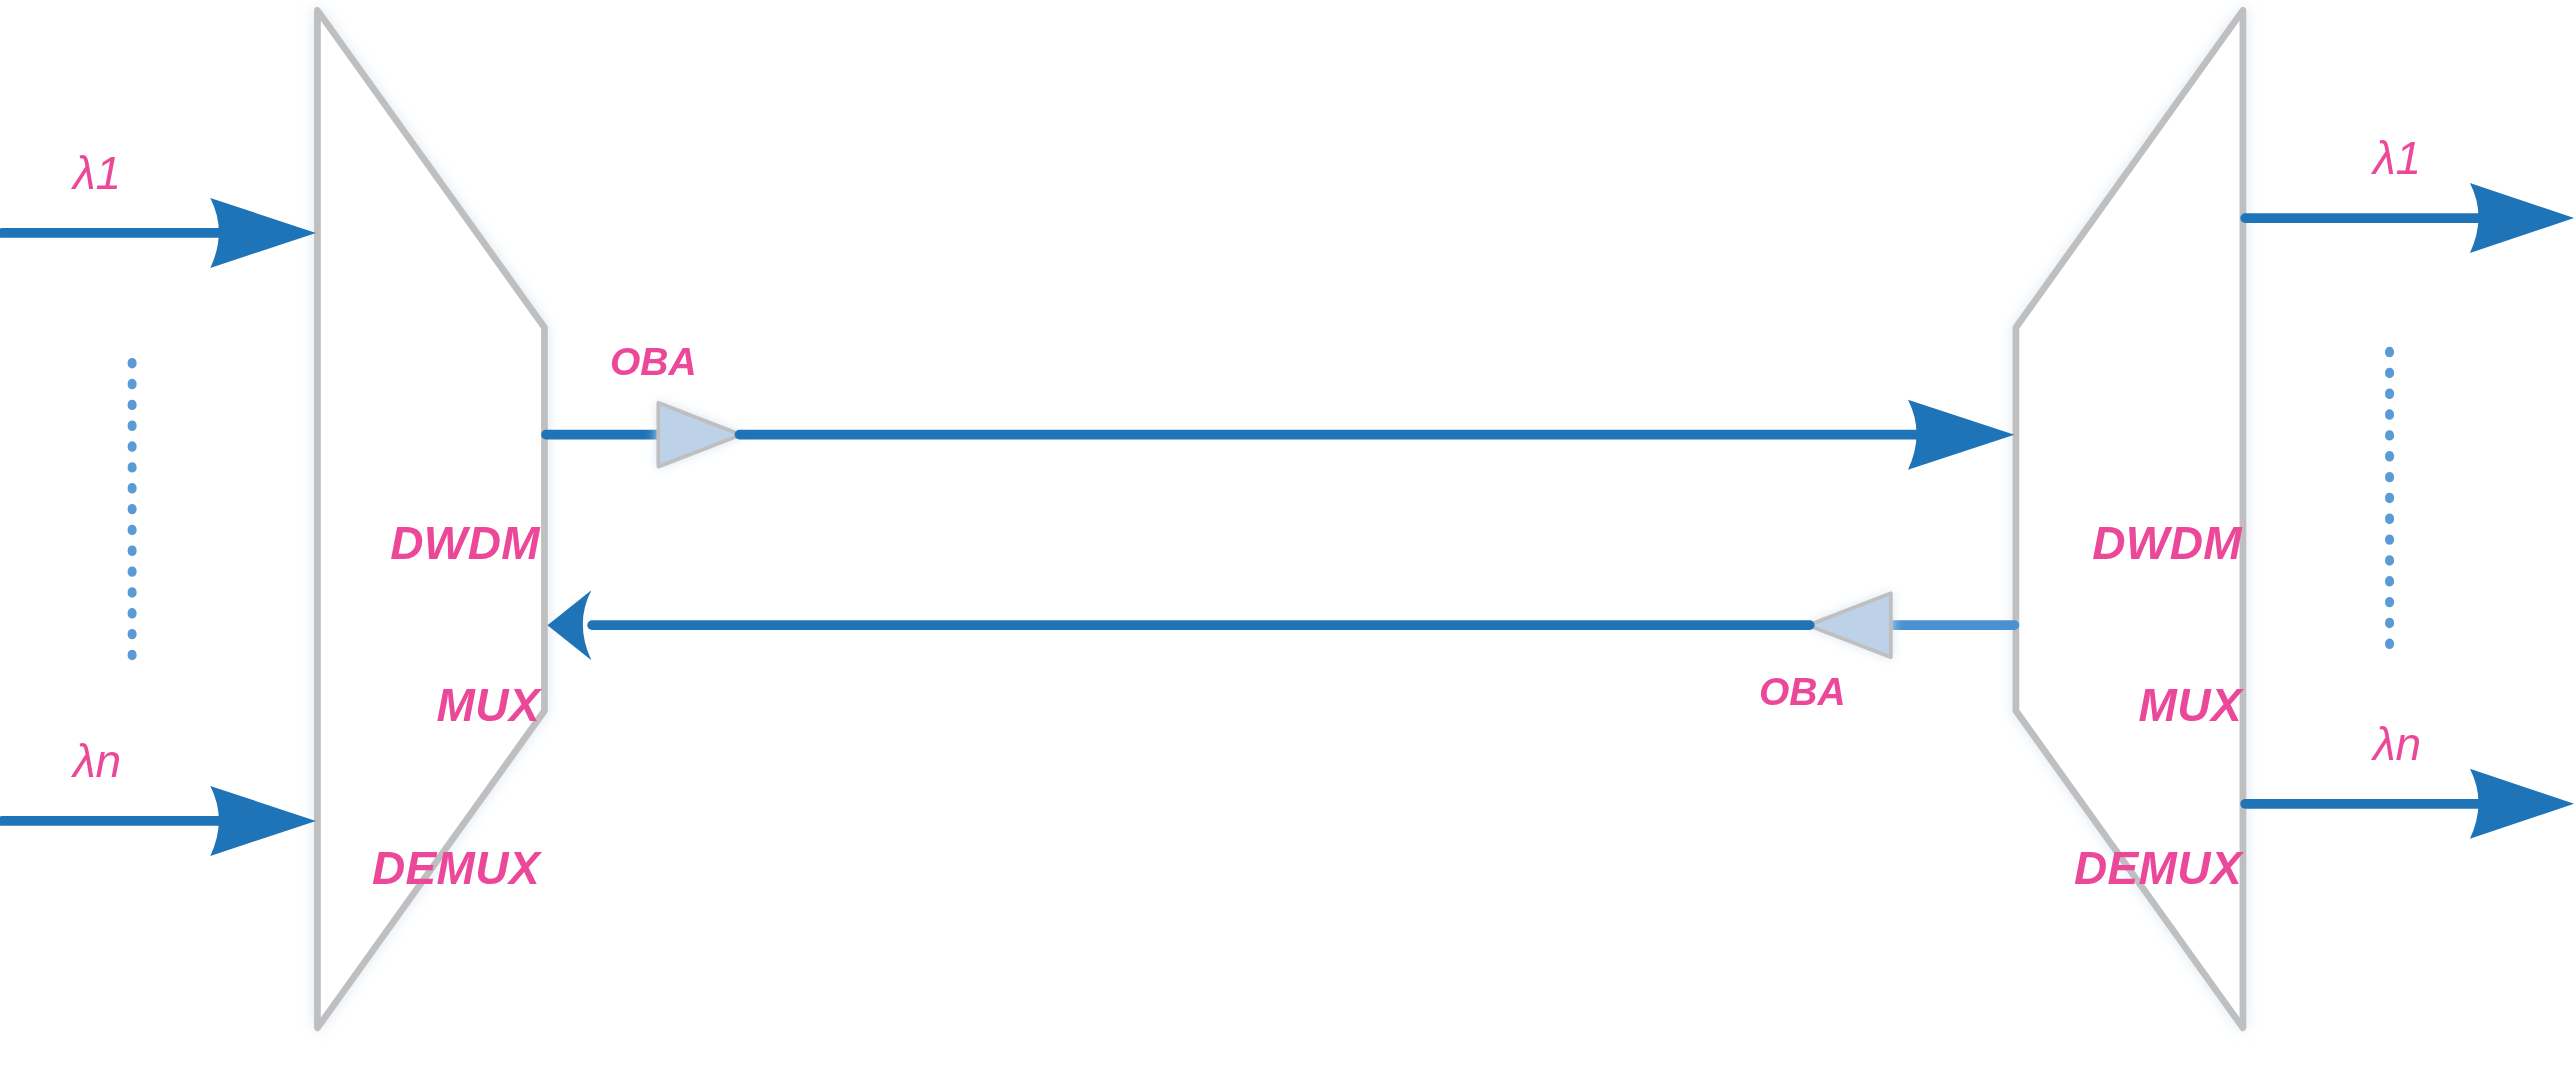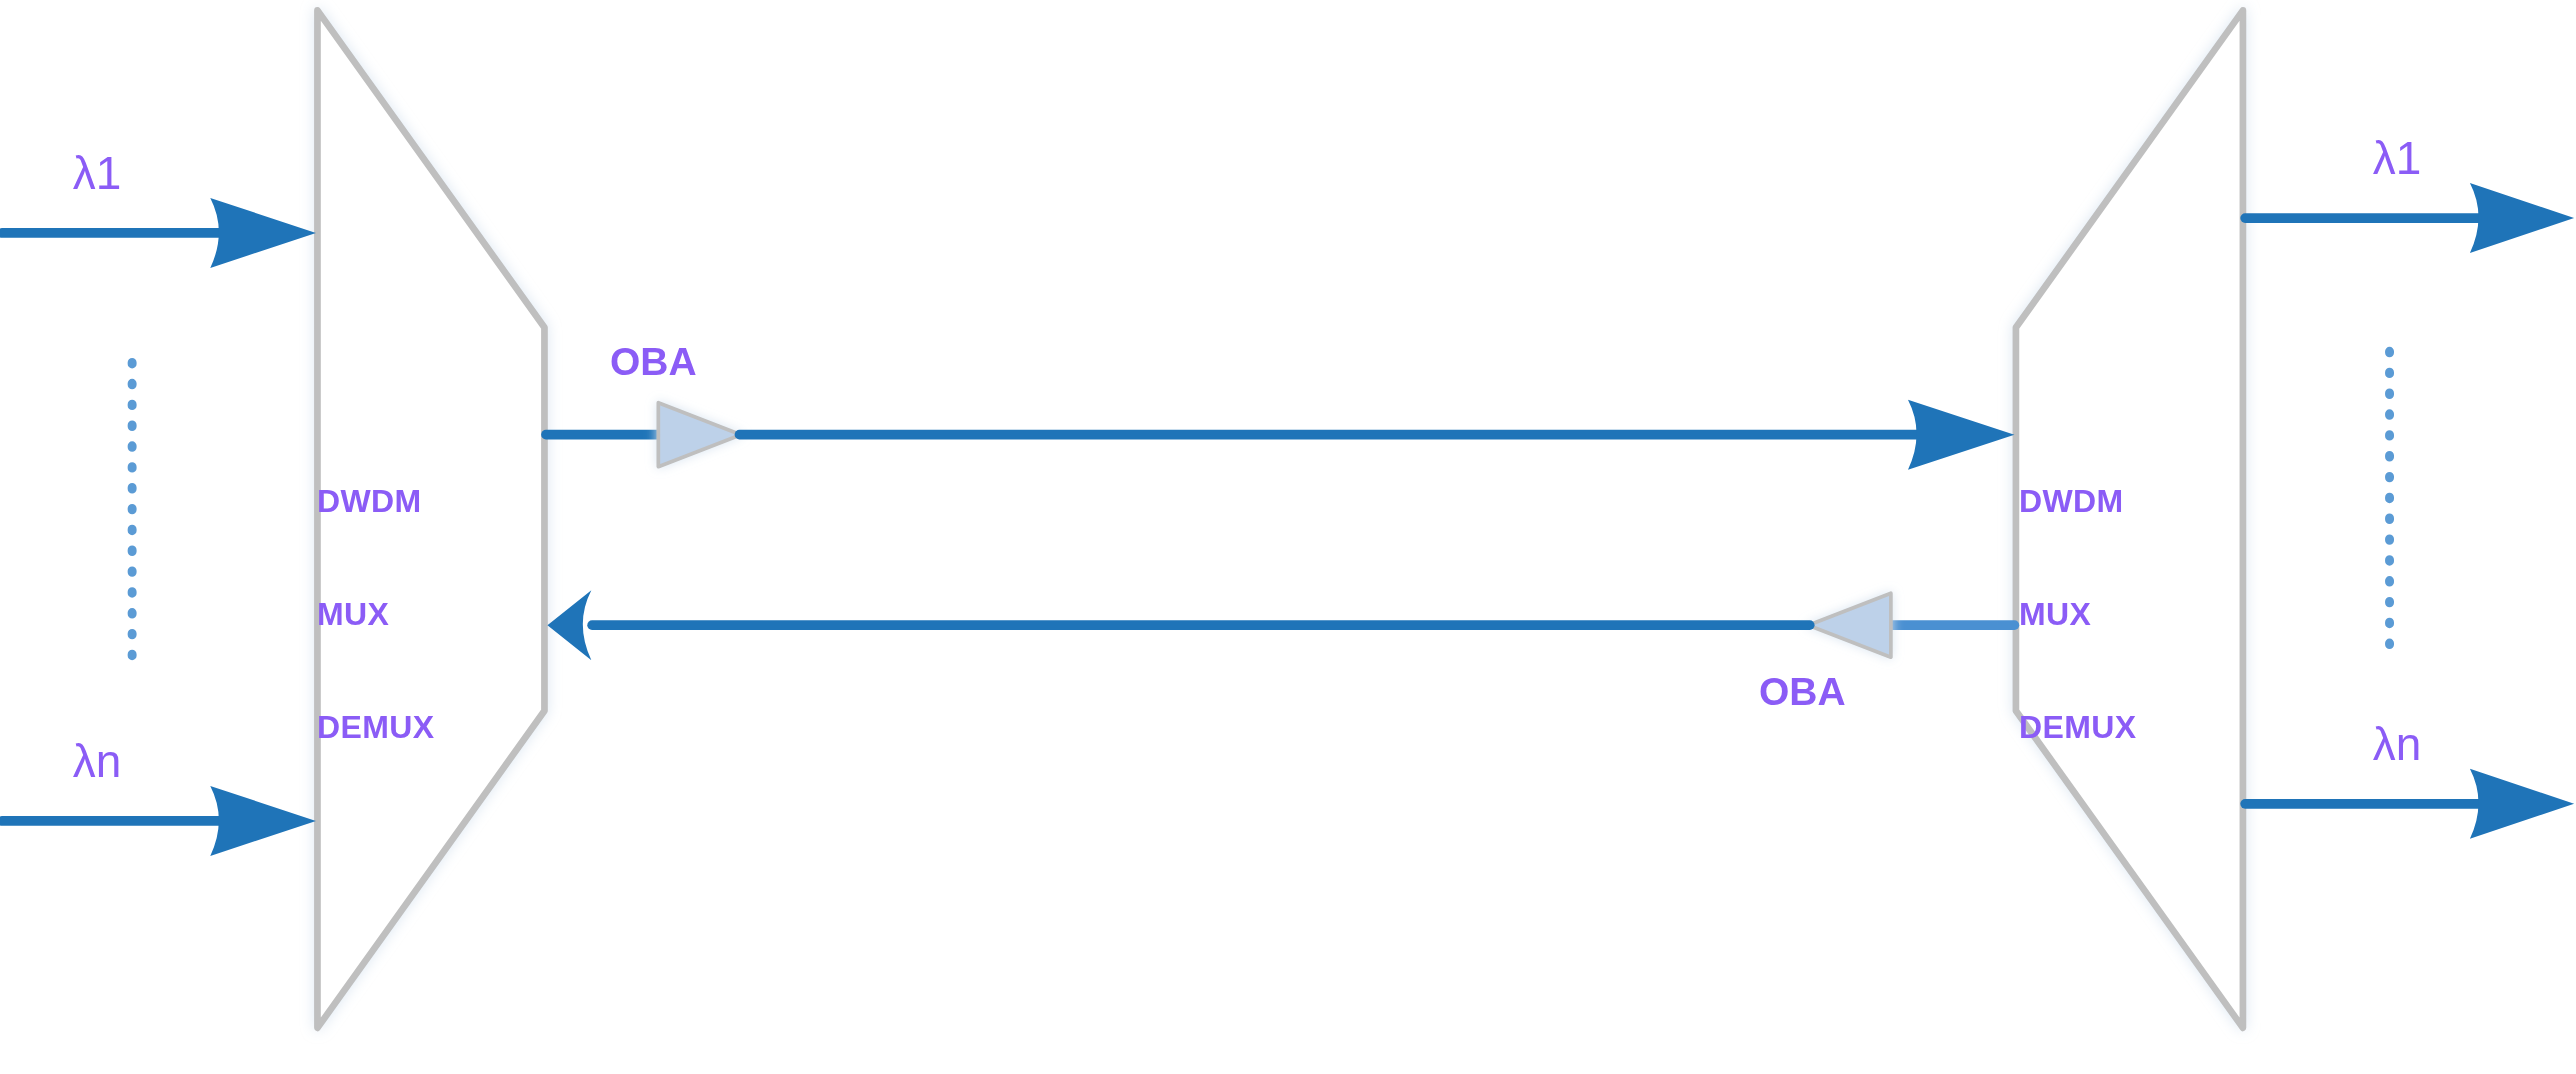--- a/index.html
+++ b/index.html
@@ -20,30 +20,31 @@
   }
   #canvas {
     position: absolute;
     top: 0;
     left: 0;
     width: 2576px;
     height: 1074px;
   }
   .txt {
     position: absolute;
-    color: #8b5cf6;
+    color: #ec4899;
     white-space: pre;
     line-height: 1.18;
     user-select: none;
+    font-style: italic;
   }
   .node-label {
     font-weight: bold;
-    font-size: 32px;
+    font-size: 46px;
     letter-spacing: 0.4px;
-    text-align: left;
+    text-align: right;
   }
   .node-label span {
     display: block;
   }
   .amp-label {
     font-weight: bold;
     font-size: 39px;
     text-align: left;
   }
   .lambda-label {

